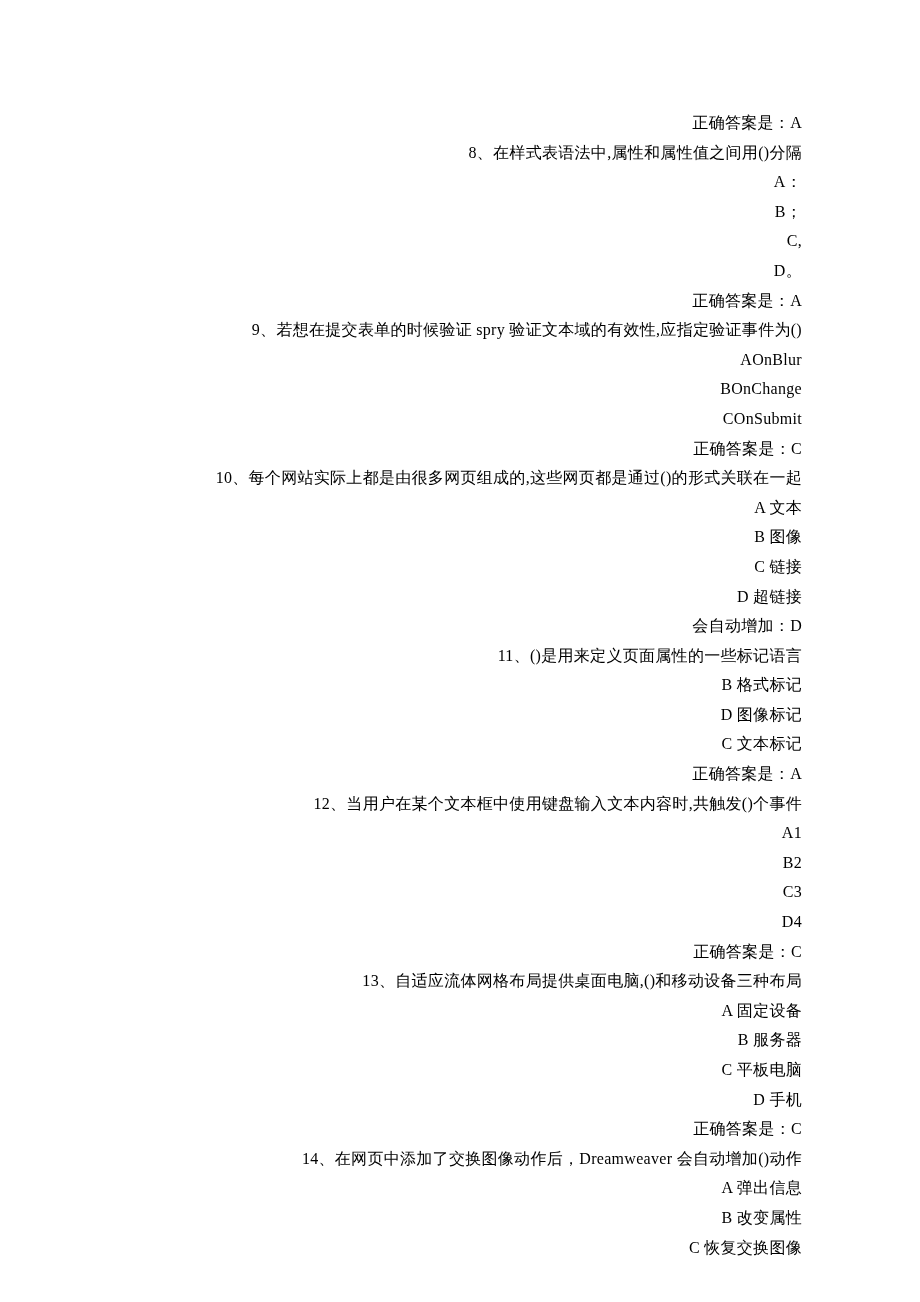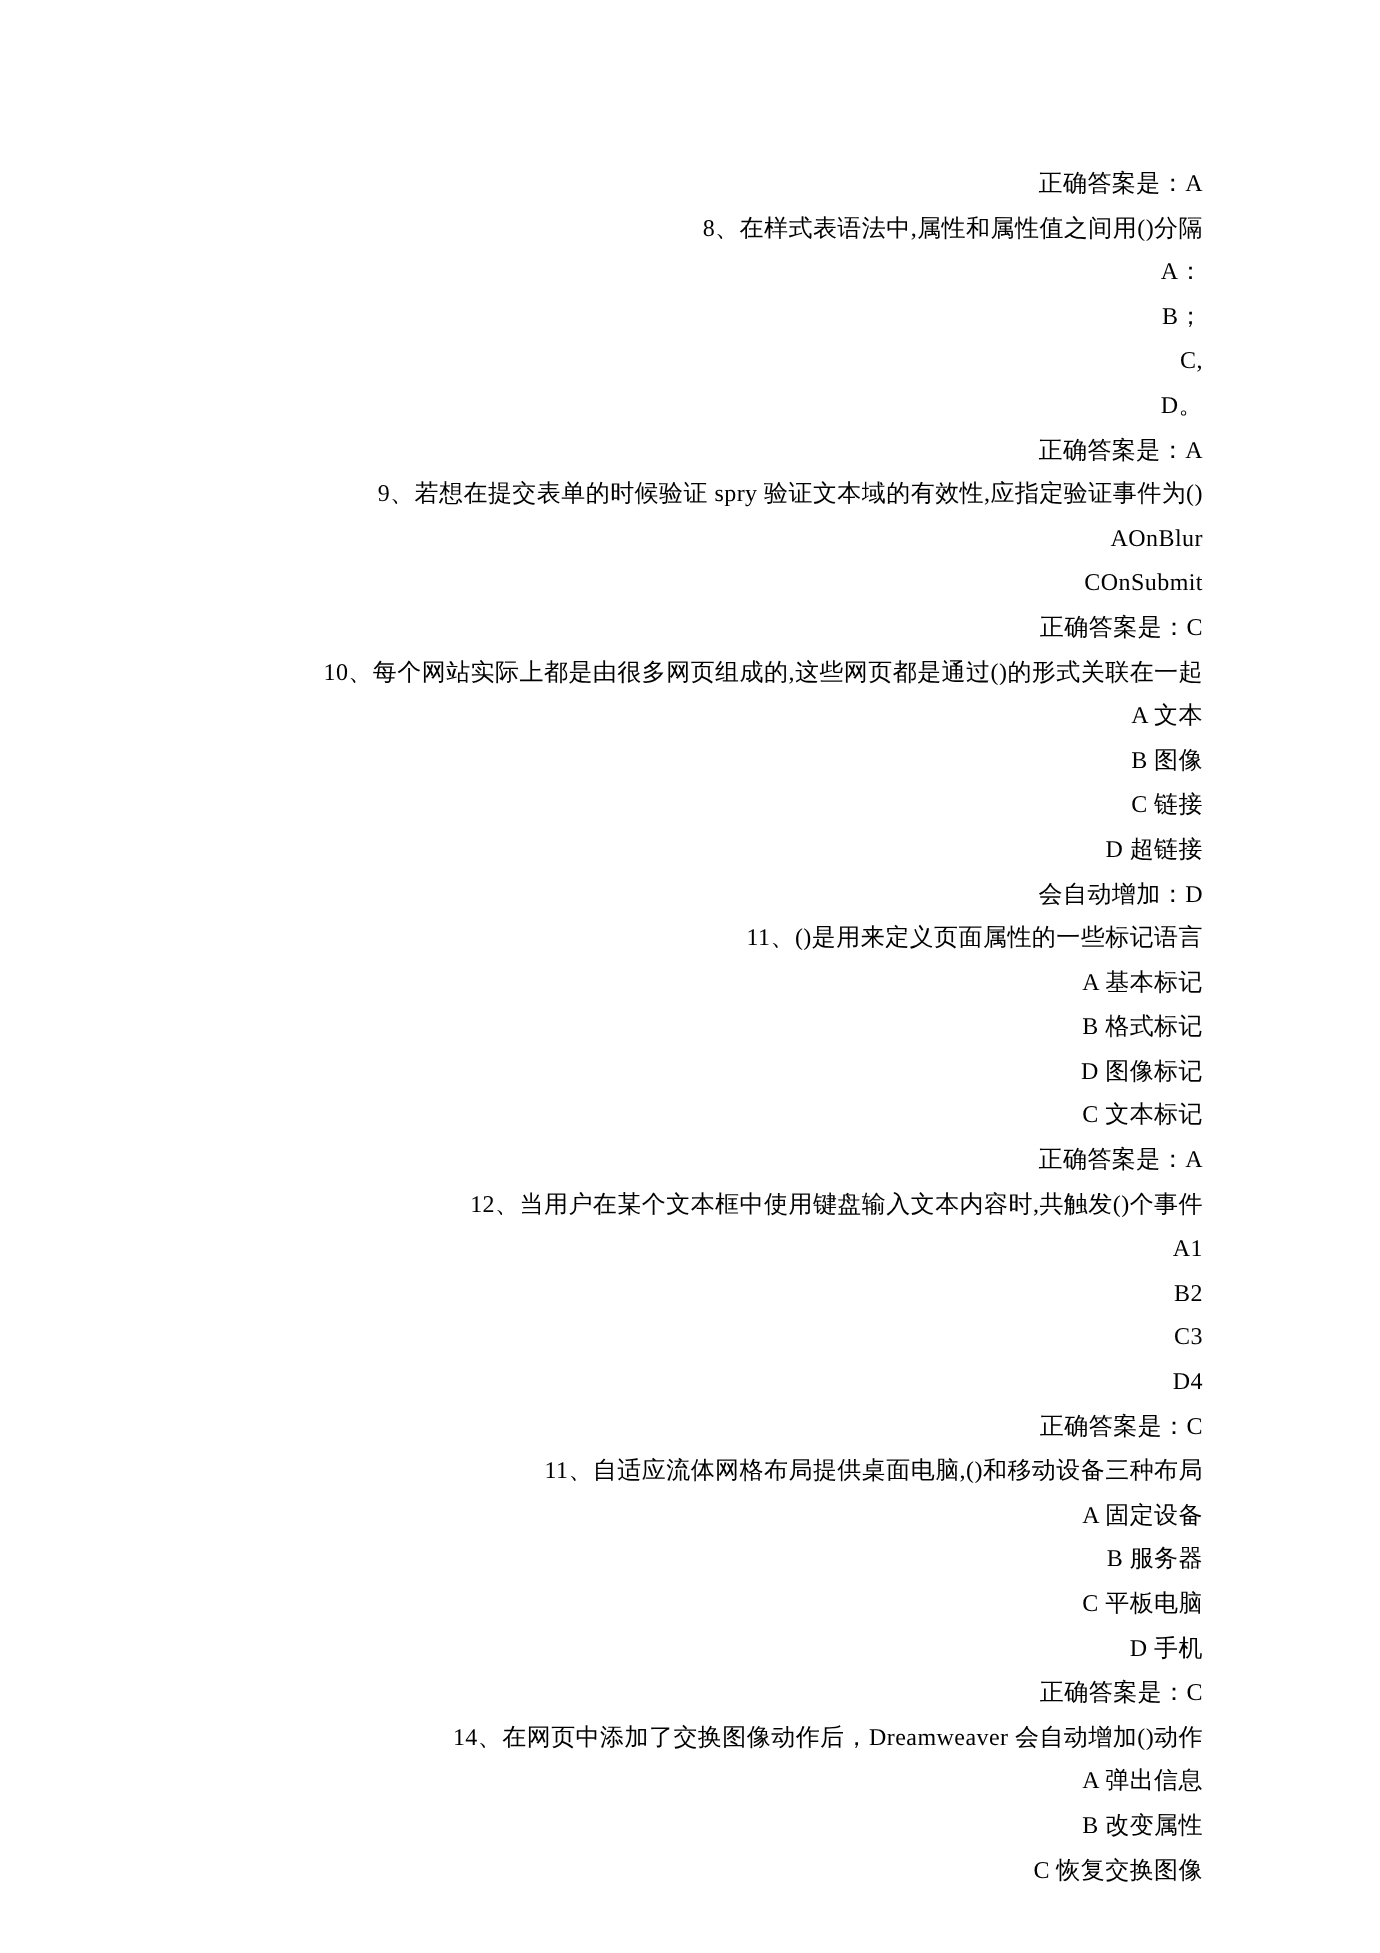--- a/index.html
+++ b/index.html
@@ -29,41 +29,41 @@
 <div class="page">
   <div class="line">正确答案是：A</div>
   <div class="line">8、在样式表语法中,属性和属性值之间用()分隔</div>
   <div class="line">A：</div>
   <div class="line">B；</div>
   <div class="line">C,</div>
   <div class="line">D。</div>
   <div class="line">正确答案是：A</div>
   <div class="line">9、若想在提交表单的时候验证 spry 验证文本域的有效性,应指定验证事件为()</div>
   <div class="line">AOnBlur</div>
+  <div class="line">BOnChange</div>
   <div class="line">COnSubmit</div>
   <div class="line">正确答案是：C</div>
   <div class="line">10、每个网站实际上都是由很多网页组成的,这些网页都是通过()的形式关联在一起</div>
   <div class="line">A 文本</div>
   <div class="line">B 图像</div>
   <div class="line">C 链接</div>
   <div class="line">D 超链接</div>
   <div class="line">会自动增加：D</div>
   <div class="line">11、()是用来定义页面属性的一些标记语言</div>
-  <div class="line">A 基本标记</div>
   <div class="line">B 格式标记</div>
   <div class="line">D 图像标记</div>
   <div class="line">C 文本标记</div>
   <div class="line">正确答案是：A</div>
   <div class="line">12、当用户在某个文本框中使用键盘输入文本内容时,共触发()个事件</div>
   <div class="line">A1</div>
   <div class="line">B2</div>
   <div class="line">C3</div>
   <div class="line">D4</div>
   <div class="line">正确答案是：C</div>
-  <div class="line">11、自适应流体网格布局提供桌面电脑,()和移动设备三种布局</div>
+  <div class="line">13、自适应流体网格布局提供桌面电脑,()和移动设备三种布局</div>
   <div class="line">A 固定设备</div>
   <div class="line">B 服务器</div>
   <div class="line">C 平板电脑</div>
   <div class="line">D 手机</div>
   <div class="line">正确答案是：C</div>
   <div class="line">14、在网页中添加了交换图像动作后，Dreamweaver 会自动增加()动作</div>
   <div class="line">A 弹出信息</div>
   <div class="line">B 改变属性</div>
   <div class="line">C 恢复交换图像</div>
 

